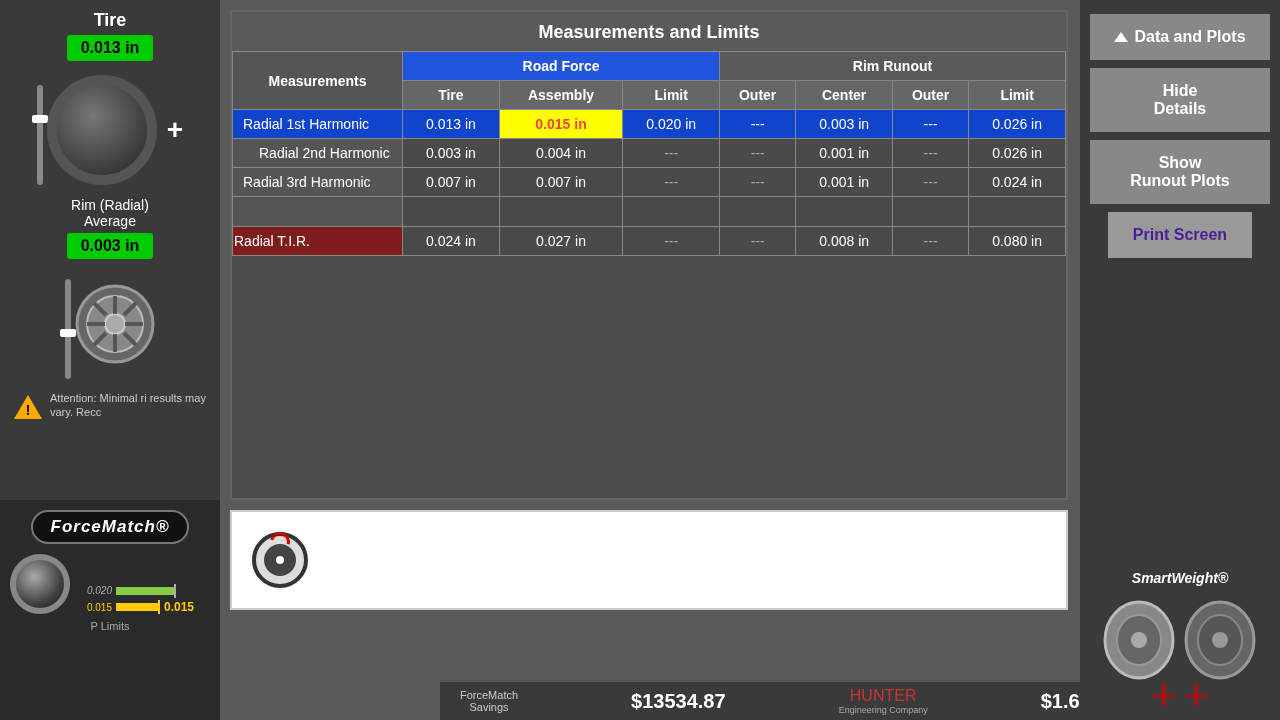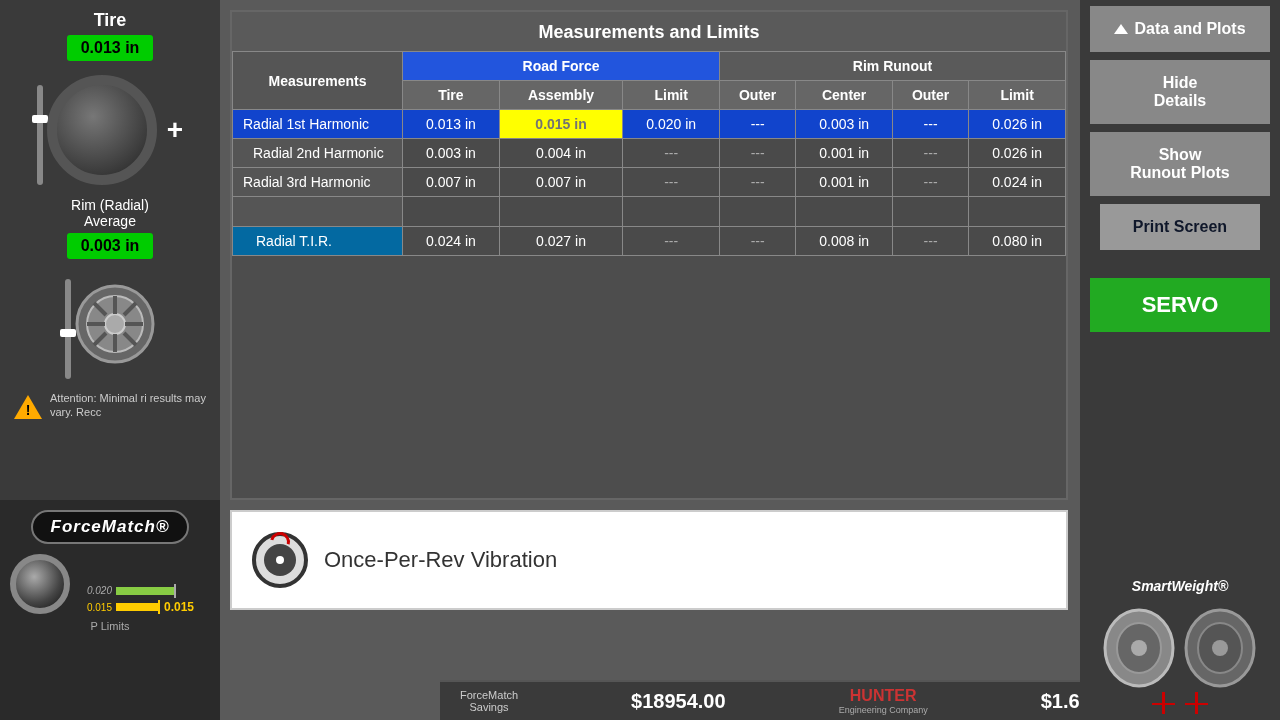--- a/index.html
+++ b/index.html
@@ -230,21 +230,21 @@
 
     .savings-amount {
       color: white;
       font-size: 20px;
       font-weight: bold;
     }
 
     .hunter-logo {
       color: #cc3333;
       font-size: 16px;
-      font-weight: bold;
+      font-weight: normal;
       text-align: center;
     }
 
     .hunter-sub {
       color: #aaa;
       font-size: 9px;
     }
 
     .smart-weight-section {
       display: flex;
@@ -257,21 +257,21 @@
     
     #right-panel {
       position: absolute;
       right: 0; top: 0;
       width: 200px;
       height: 720px;
       background: #3a3a3a;
       display: flex;
       flex-direction: column;
       align-items: center;
-      padding: 6px 8px;
+      padding: 14px 8px;
       gap: 8px;
     }
 
     .btn-data-plots {
       width: 180px;
       padding: 14px 8px;
       background: #888;
       color: white;
       font-size: 16px;
       font-weight: bold;
@@ -310,24 +310,24 @@
       background: #888;
       color: white;
       font-size: 16px;
       font-weight: bold;
       text-align: center;
       border: none;
       cursor: pointer;
     }
 
     .btn-print {
-      width: 160px;
+      width: 144px;
       padding: 14px 8px;
       background: #999;
-      color: #0f172a;
+      color: #4c1d95;
       font-size: 16px;
       font-weight: bold;
       text-align: center;
       border: none;
       cursor: pointer;
     }
 
     .btn-servo {
       width: 180px;
       padding: 14px 8px;
@@ -513,29 +513,29 @@
           <th class="col-header">Center</th>
           <th class="col-header">Outer</th>
           <th class="col-header">Limit</th>
         </tr>
       </thead>
       <tbody id="table-body">
 
       <tr style="background: rgb(17, 68, 204);">
             <td style="background: rgb(17, 68, 204); text-align: left; padding-left: 10px;">Radial 1st Harmonic</td>
             <td style="color: white;">0.013 in</td>
-            <td style="background: rgb(255, 255, 0); color: #737373; font-weight: bold;">0.015 in</td>
+            <td style="background: rgb(255, 255, 0); color: #ef4444; font-weight: bold;">0.015 in</td>
             <td style="color: white;">0.020 in</td>
             <td style="color: white;">---</td>
             <td style="color: white;">0.003 in</td>
             <td style="color: white;">---</td>
             <td style="color: white;">0.026 in</td>
           </tr>
           <tr style="background: rgb(74, 74, 74);">
-            <td style="background: rgb(85, 85, 85); text-align: left; padding-left: 20px;">Radial 2nd Harmonic</td>
+            <td style="background: rgb(85, 85, 85); text-align: left; padding-left: 26px;">Radial 2nd Harmonic</td>
             <td>0.003 in</td>
             <td>0.004 in</td>
             <td style="color: rgb(170, 170, 170);">---</td>
             <td style="color: rgb(170, 170, 170);">---</td>
             <td>0.001 in</td>
             <td style="color: rgb(170, 170, 170);">---</td>
             <td>0.026 in</td>
           </tr>
           <tr style="background: rgb(74, 74, 74);">
             <td style="background: rgb(85, 85, 85); text-align: left; padding-left: 10px;">Radial 3rd Harmonic</td>
@@ -551,49 +551,48 @@
             <td style="background: rgb(85, 85, 85); text-align: left; padding-left: 10px;"></td>
             <td style="color: rgb(170, 170, 170);"></td>
             <td style="color: rgb(170, 170, 170);"></td>
             <td style="color: rgb(170, 170, 170);"></td>
             <td style="color: rgb(170, 170, 170);"></td>
             <td style="color: rgb(170, 170, 170);"></td>
             <td style="color: rgb(170, 170, 170);"></td>
             <td style="color: rgb(170, 170, 170);"></td>
           </tr>
           <tr style="background: rgb(74, 74, 74);">
-            <td style="background: #0369a1; text-align: left; padding-left: 23px;">Radial T.I.R.</td>
+            <td style="background: #7f1d1d; text-align: left; padding-left: 1px;">Radial T.I.R.</td>
             <td>0.024 in</td>
             <td>0.027 in</td>
             <td style="color: rgb(170, 170, 170);">---</td>
             <td style="color: rgb(170, 170, 170);">---</td>
             <td>0.008 in</td>
             <td style="color: rgb(170, 170, 170);">---</td>
             <td>0.080 in</td>
           </tr>
         </tbody>
     </table>
   </div>
 
   <div class="once-per-rev">
     <div class="opr-icon">
       <div class="opr-red-arc"></div>
       <div class="opr-inner">
         <div class="opr-dot"></div>
       </div>
     </div>
-    <div class="opr-text">Once-Per-Rev Vibration</div>
   </div>
 
   <div class="bottom-bar">
     <div class="savings-section">
       <span style="font-size:11px;color:#ccc;">ForceMatch</span>
       <span style="font-size:11px;color:#ccc;">Savings</span>
     </div>
-    <div class="savings-amount">$18954.00</div>
+    <div class="savings-amount">$13534.87</div>
     <div style="text-align:center;">
       <div class="hunter-logo">HUNTER</div>
       <div class="hunter-sub">Engineering Company</div>
     </div>
     <div class="savings-amount">$1.68</div>
     <div class="smart-weight-section">
       <span style="font-size:11px;color:#ccc;">SmartWeight</span>
       <span style="font-size:11px;color:#ccc;">Weight Savings</span>
     </div>
   </div>
@@ -607,23 +606,20 @@
   </button>
   <button class="btn-hide-details">
     <span>Hide<br>Details</span>
   </button>
   <button class="btn-show-runout">
     <span>Show<br>Runout Plots</span>
   </button>
   <button class="btn-print">
     <span>Print Screen</span>
   </button>
-  <button class="btn-servo">
-    <span>SERVO</span>
-  </button>
 
   <div style="margin-top:auto;display:flex;flex-direction:column;align-items:center;gap:4px;">
     <div style="font-size:14px;font-style:italic;color:white;font-weight:bold;">SmartWeight®</div>
     <div style="display:flex;gap:6px;align-items:flex-end;">
       <svg width="75" height="90" viewBox="0 0 75 90">
         <ellipse cx="37" cy="50" rx="34" ry="38" fill="#888" stroke="#bbb" stroke-width="3"></ellipse>
         <ellipse cx="37" cy="50" rx="22" ry="25" fill="#666" stroke="#999" stroke-width="2"></ellipse>
         <circle cx="37" cy="50" r="8" fill="#aaa"></circle>
       </svg>
       <svg width="75" height="90" viewBox="0 0 75 90">

